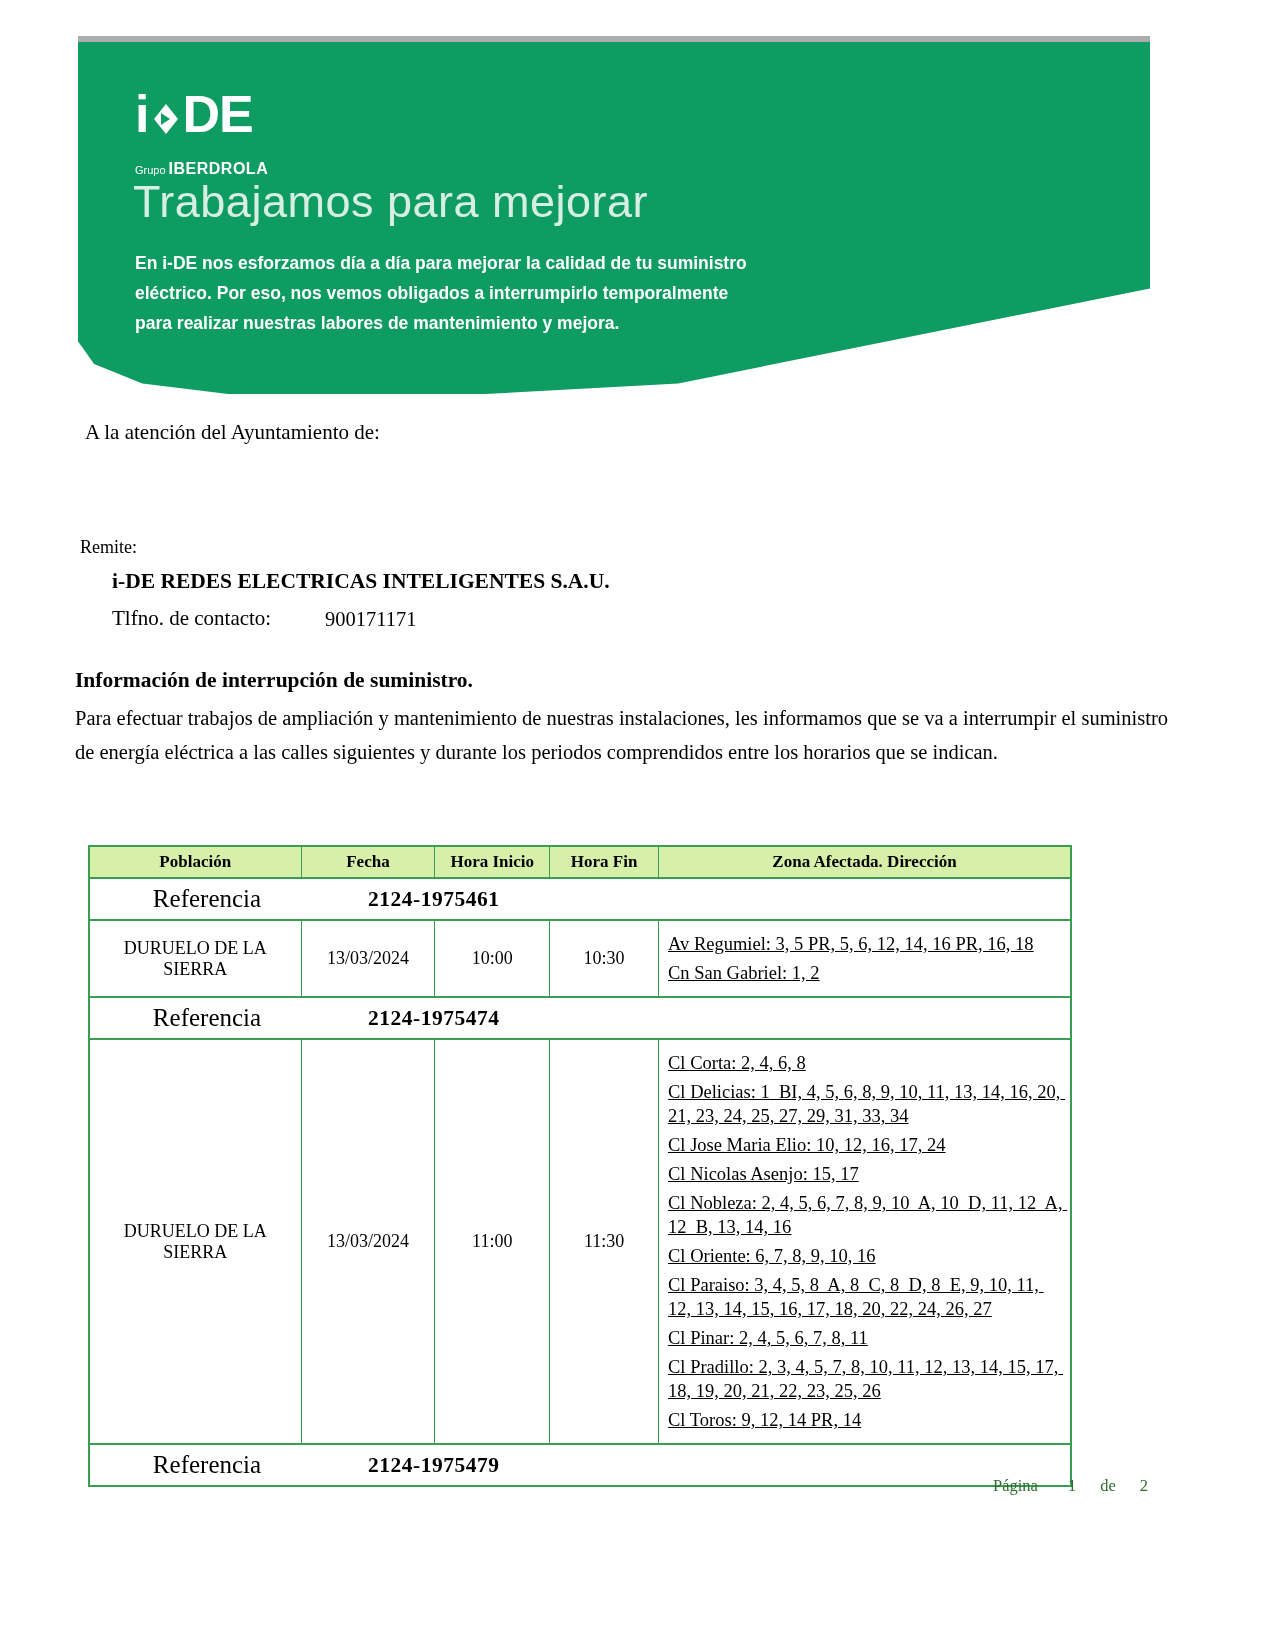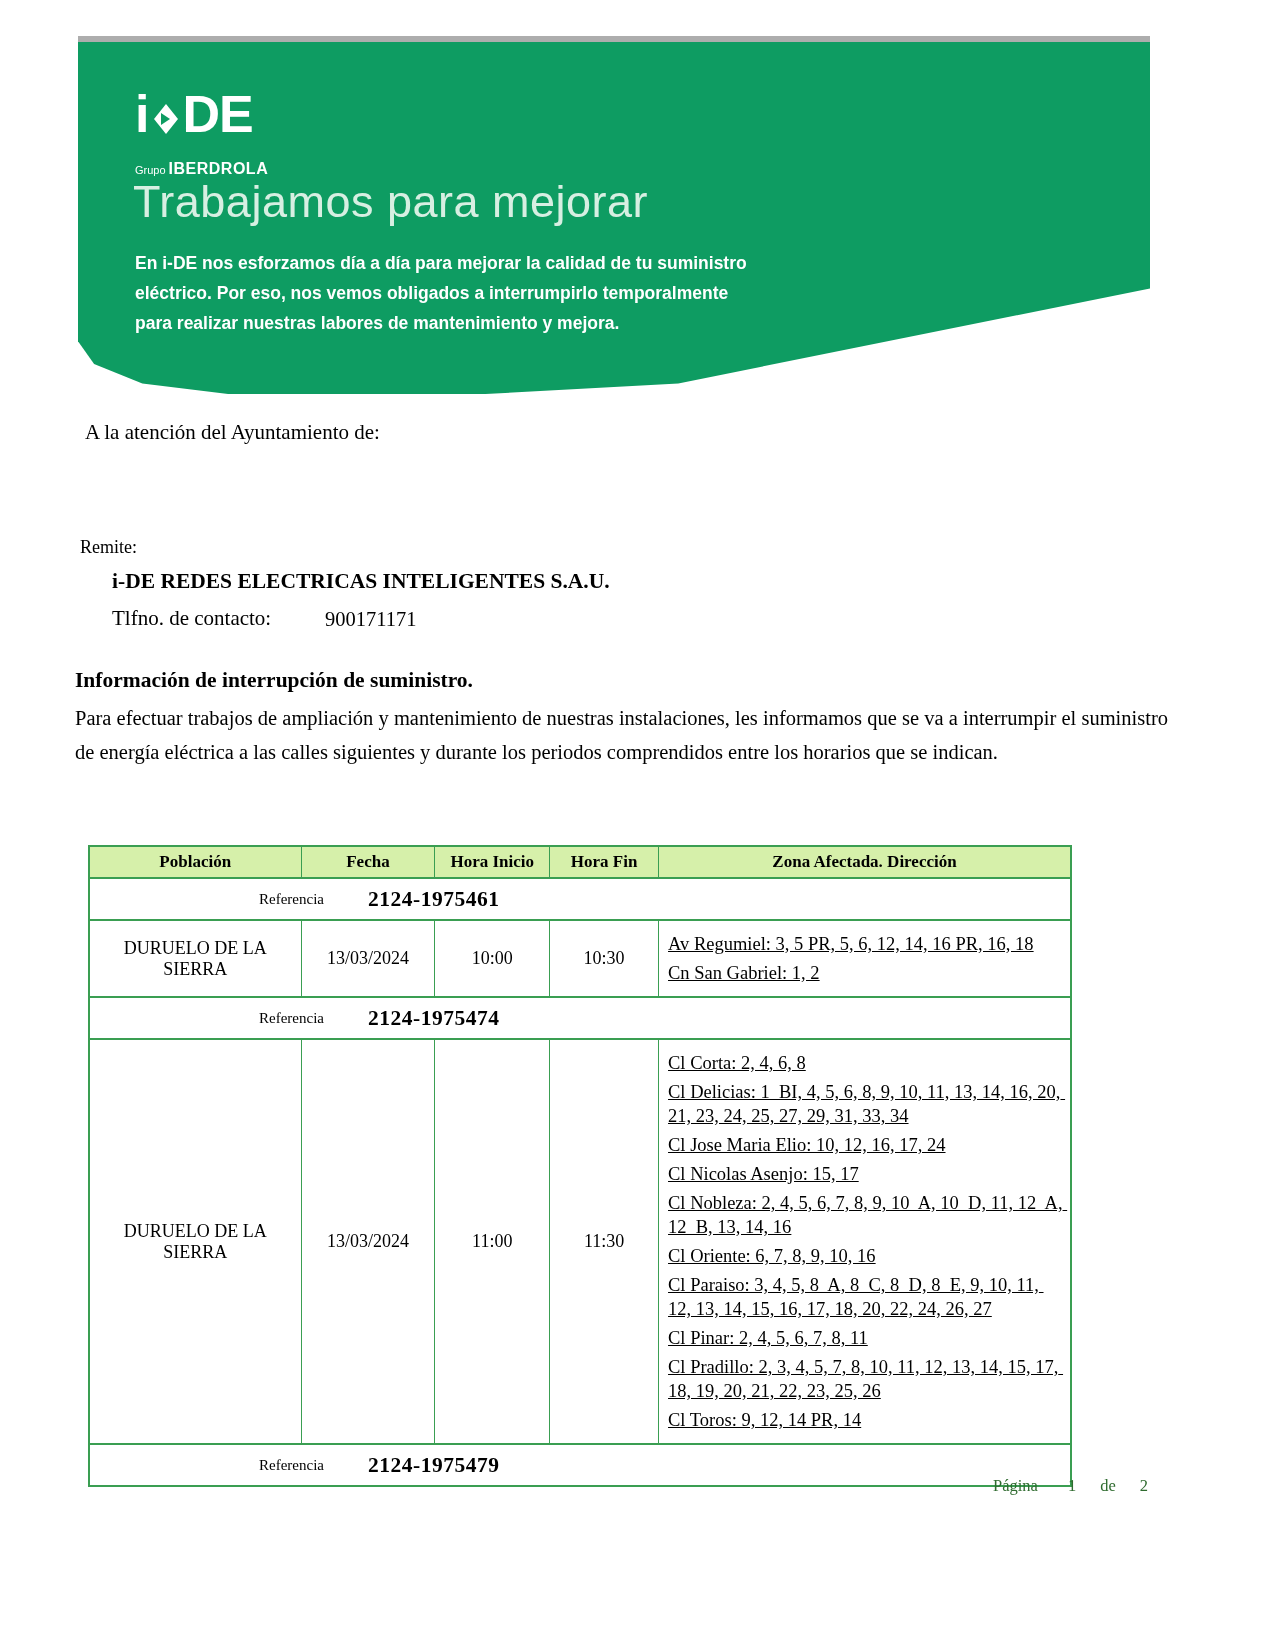--- a/index.html
+++ b/index.html
@@ -73,21 +73,21 @@
     font-size:17px;font-weight:bold;
     height:30px;text-align:center;vertical-align:middle;padding:0 2px;
   }
   .doc-table td{border:1px solid #3a9e52;}
   .doc-table tr.ref-row td{
     border-left:2px solid #3a9e52;border-right:2px solid #3a9e52;
     border-top:2px solid #3a9e52;border-bottom:2px solid #3a9e52;
     height:40px;padding:0;
   }
   .ref-wrap{display:flex;align-items:center;}
-  .ref-label{width:234px;text-align:right;font-size:15px;}
+  .ref-label{width:234px;text-align:center;font-size:25px;}
   .ref-num{margin-left:44px;font-size:21.5px;font-weight:bold;letter-spacing:0.5px;}
   .cell-c{
     text-align:center;vertical-align:middle;
     font-size:18px;padding:2px 4px;
   }
   .cell-zona{vertical-align:middle;padding:6px 4px 6px 9px;text-decoration:underline;}
   .street{
     font-size:18.5px;line-height:24px;margin:5px 0;
     white-space:pre-wrap;
   }

